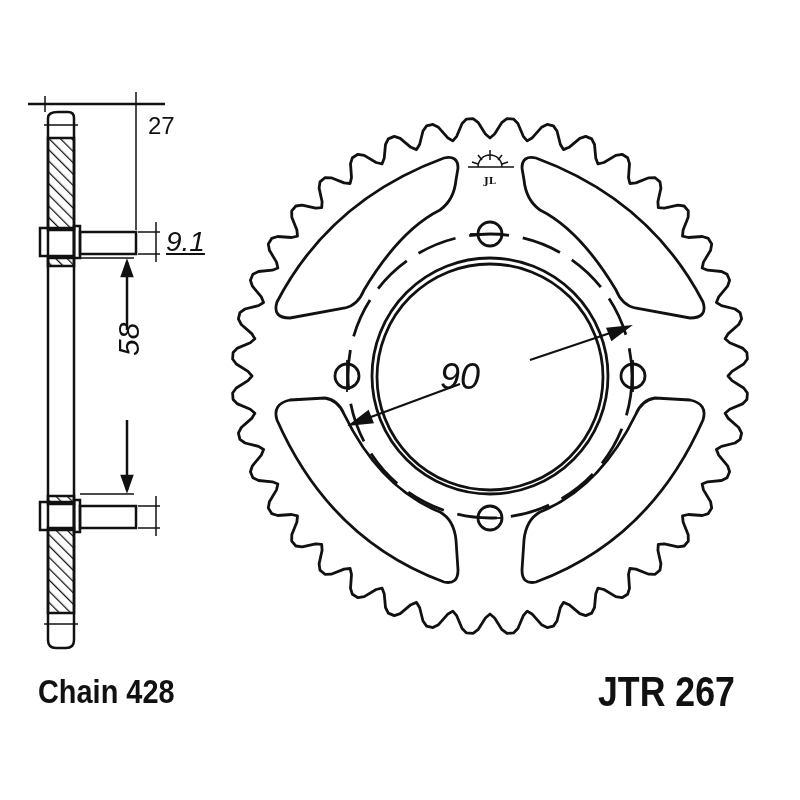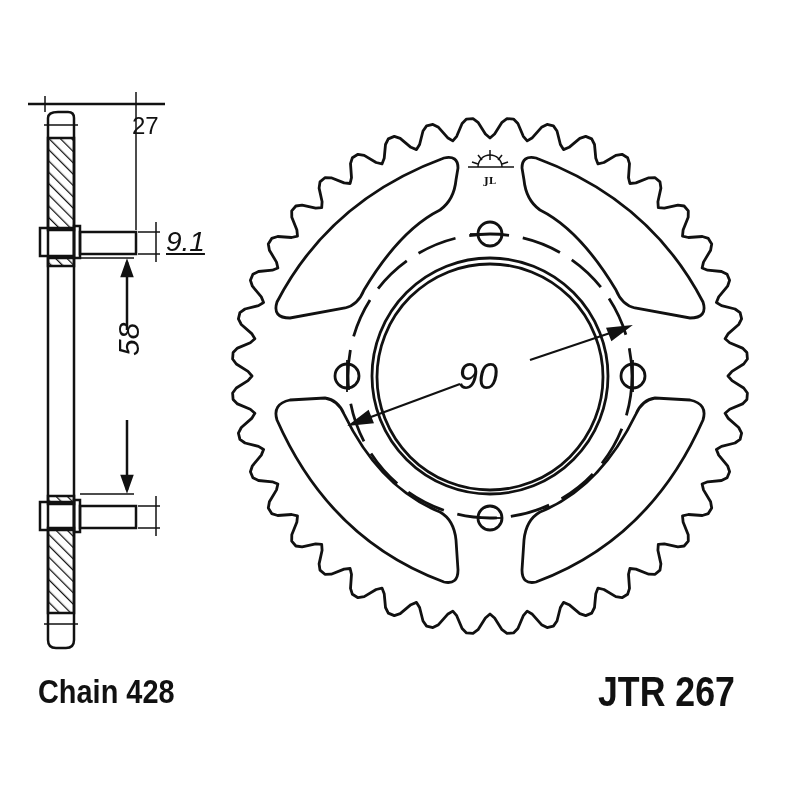--- a/index.html
+++ b/index.html
@@ -90,19 +90,19 @@
       <line x1="490" y1="150" x2="490" y2="160"></line>
       <line x1="478" y1="155" x2="482" y2="160"></line>
       <line x1="502" y1="155" x2="498" y2="160"></line>
       <line x1="472" y1="162" x2="478" y2="164"></line>
       <line x1="508" y1="162" x2="502" y2="164"></line>
       <text x="484" y="184" font-size="10" fill="#111" stroke="none" font-family="DejaVu Serif, serif" font-weight="bold">JL</text>
     </g>
   </g>
 </svg>
 
-<div class="lbl dim" style="left:132px;top:112px;font-style:normal;font-size:24px;">27</div>
+<div class="lbl dim" style="left:148px;top:112px;font-style:normal;font-size:24px;">27</div>
 <div class="lbl dim" style="left:166px;top:226px;font-size:28px;text-decoration:underline;">9.1</div>
 <div class="lbl dim" style="left:112px;top:356px;font-size:30px;transform:rotate(-90deg);transform-origin:left top;">58</div>
-<div class="lbl dim" style="left:458px;top:356px;font-size:36px;font-style:italic;">90</div>
+<div class="lbl dim" style="left:440px;top:356px;font-size:36px;font-style:italic;">90</div>
 
 <div class="lbl chain">Chain 428</div>
 <div class="lbl part">JTR 267</div>
 
 </body></html>

